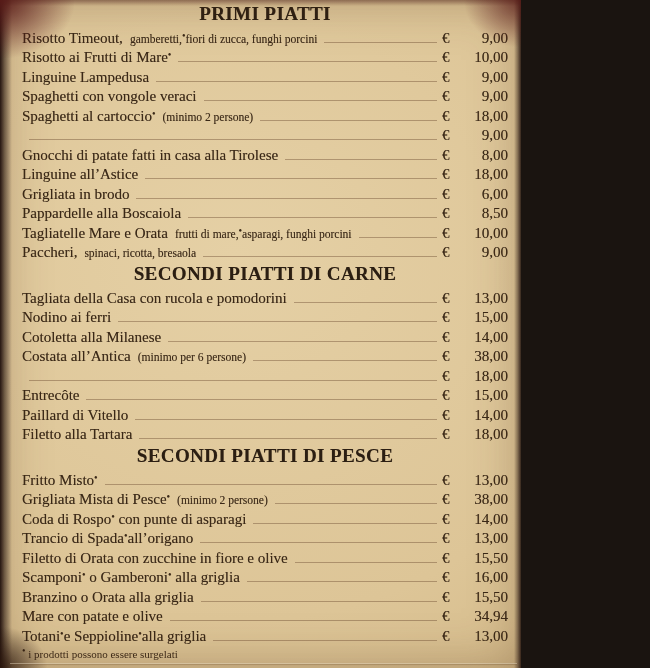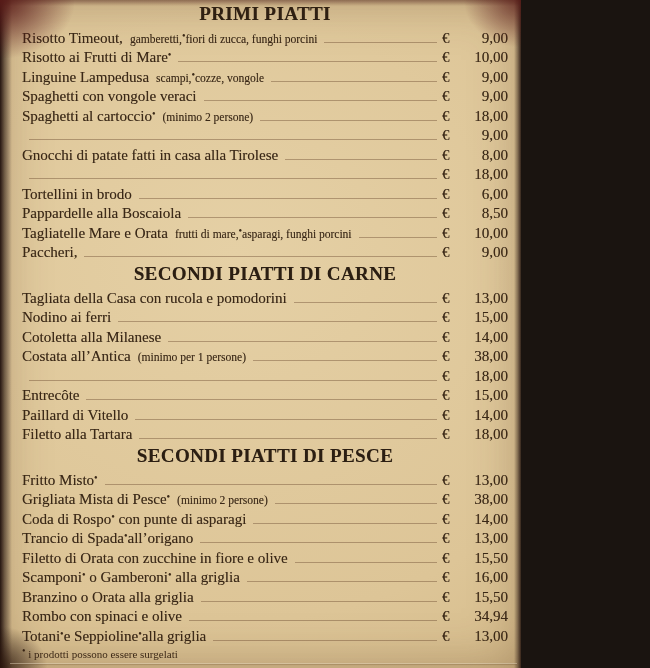--- a/index.html
+++ b/index.html
@@ -64,21 +64,20 @@
       <div class="menu-row">
         <span class="item-name">Risotto ai Frutti di Mare<sup class="dot">•</sup></span>
         <span class="leader"></span>
         <span class="price">
           <span>€</span>
           <span>10,00</span>
         </span>
       </div>
       <div class="menu-row">
         <span class="item-name">Linguine Lampedusa</span>
-        <span class="item-detail">scampi,<sup class="dot">•</sup>cozze, vongole</span>
         <span class="leader"></span>
         <span class="price">
           <span>€</span>
           <span>9,00</span>
         </span>
       </div>
       <div class="menu-row">
         <span class="item-name">Spaghetti con vongole veraci</span>
         <span class="leader"></span>
         <span class="price">
@@ -104,28 +103,29 @@
       </div>
       <div class="menu-row">
         <span class="item-name">Gnocchi di patate fatti in casa alla Tirolese</span>
         <span class="leader"></span>
         <span class="price">
           <span>€</span>
           <span>8,00</span>
         </span>
       </div>
       <div class="menu-row">
-        <span class="leader"></span>
-        <span class="price">
-          <span>€</span>
-          <span>18,00</span>
-        </span>
-      </div>
-      <div class="menu-row">
-        <span class="item-name">Tortellini in brodo</span>
+        <span class="item-name">Linguine all’Astice</span>
+        <span class="leader"></span>
+        <span class="price">
+          <span>€</span>
+          <span>18,00</span>
+        </span>
+      </div>
+      <div class="menu-row">
+        <span class="item-name">Grigliata in brodo</span>
         <span class="leader"></span>
         <span class="price">
           <span>€</span>
           <span>6,00</span>
         </span>
       </div>
       <div class="menu-row">
         <span class="item-name">Pappardelle alla Boscaiola</span>
         <span class="leader"></span>
         <span class="price">
@@ -137,20 +137,21 @@
         <span class="item-name">Tagliatelle Mare e Orata</span>
         <span class="item-detail">frutti di mare,<sup class="dot">•</sup>asparagi, funghi porcini</span>
         <span class="leader"></span>
         <span class="price">
           <span>€</span>
           <span>10,00</span>
         </span>
       </div>
       <div class="menu-row">
         <span class="item-name">Paccheri,</span>
+        <span class="item-detail">spinaci, ricotta, bresaola</span>
         <span class="leader"></span>
         <span class="price">
           <span>€</span>
           <span>9,00</span>
         </span>
       </div>
       <div class="section-title mt">SECONDI PIATTI DI CARNE</div>
       <div class="menu-row">
         <span class="item-name">Tagliata della Casa con rucola e pomodorini</span>
         <span class="leader"></span>
@@ -170,21 +171,21 @@
       <div class="menu-row">
         <span class="item-name">Cotoletta alla Milanese</span>
         <span class="leader"></span>
         <span class="price">
           <span>€</span>
           <span>14,00</span>
         </span>
       </div>
       <div class="menu-row">
         <span class="item-name">Costata all’Antica</span>
-        <span class="item-detail">(minimo per 1 persone)</span>
+        <span class="item-detail">(minimo per 6 persone)</span>
         <span class="leader"></span>
         <span class="price">
           <span>€</span>
           <span>38,00</span>
         </span>
       </div>
       <div class="menu-row">
         <span class="leader"></span>
         <span class="price">
           <span>€</span>
@@ -267,21 +268,21 @@
       </div>
       <div class="menu-row">
         <span class="item-name">Branzino o Orata alla griglia</span>
         <span class="leader"></span>
         <span class="price">
           <span>€</span>
           <span>15,50</span>
         </span>
       </div>
       <div class="menu-row">
-        <span class="item-name">Rombo con spinaci e olive</span>
+        <span class="item-name">Mare con patate e olive</span>
         <span class="leader"></span>
         <span class="price">
           <span>€</span>
           <span>34,94</span>
         </span>
       </div>
       <div class="menu-row">
         <span class="item-name">Totani<sup class="dot">•</sup>e Seppioline<sup class="dot">•</sup>alla griglia</span>
         <span class="leader"></span>
         <span class="price">

